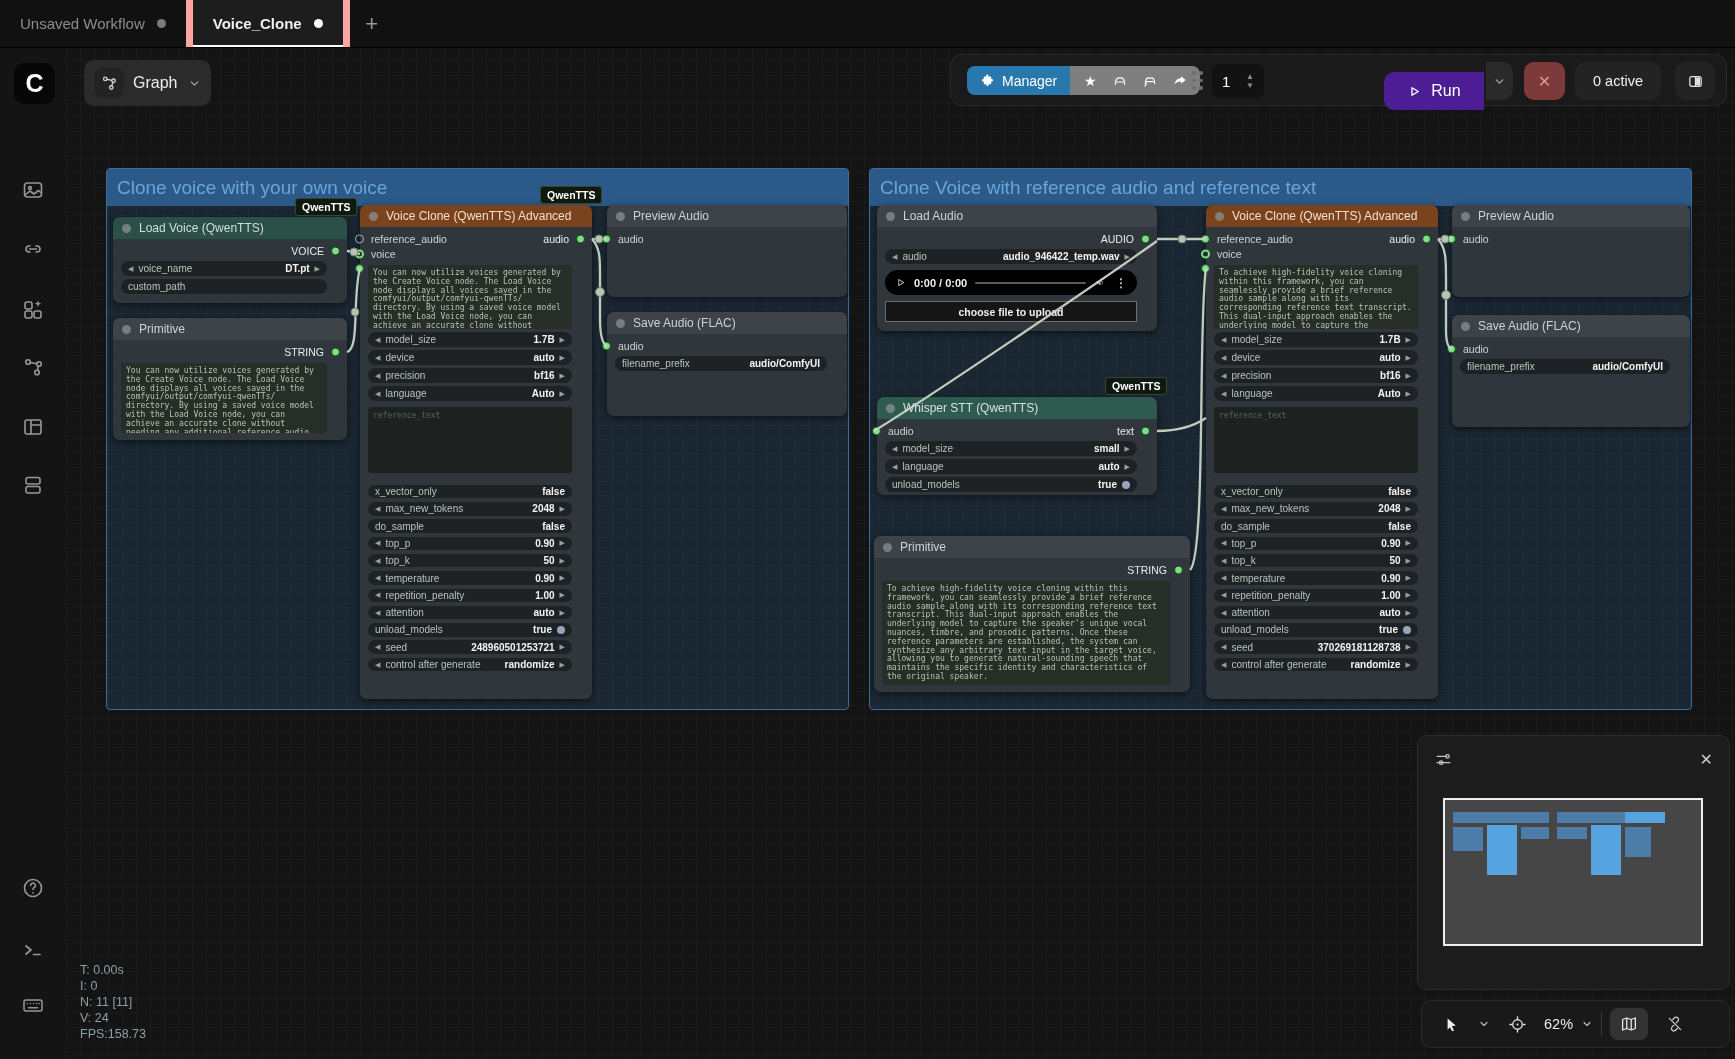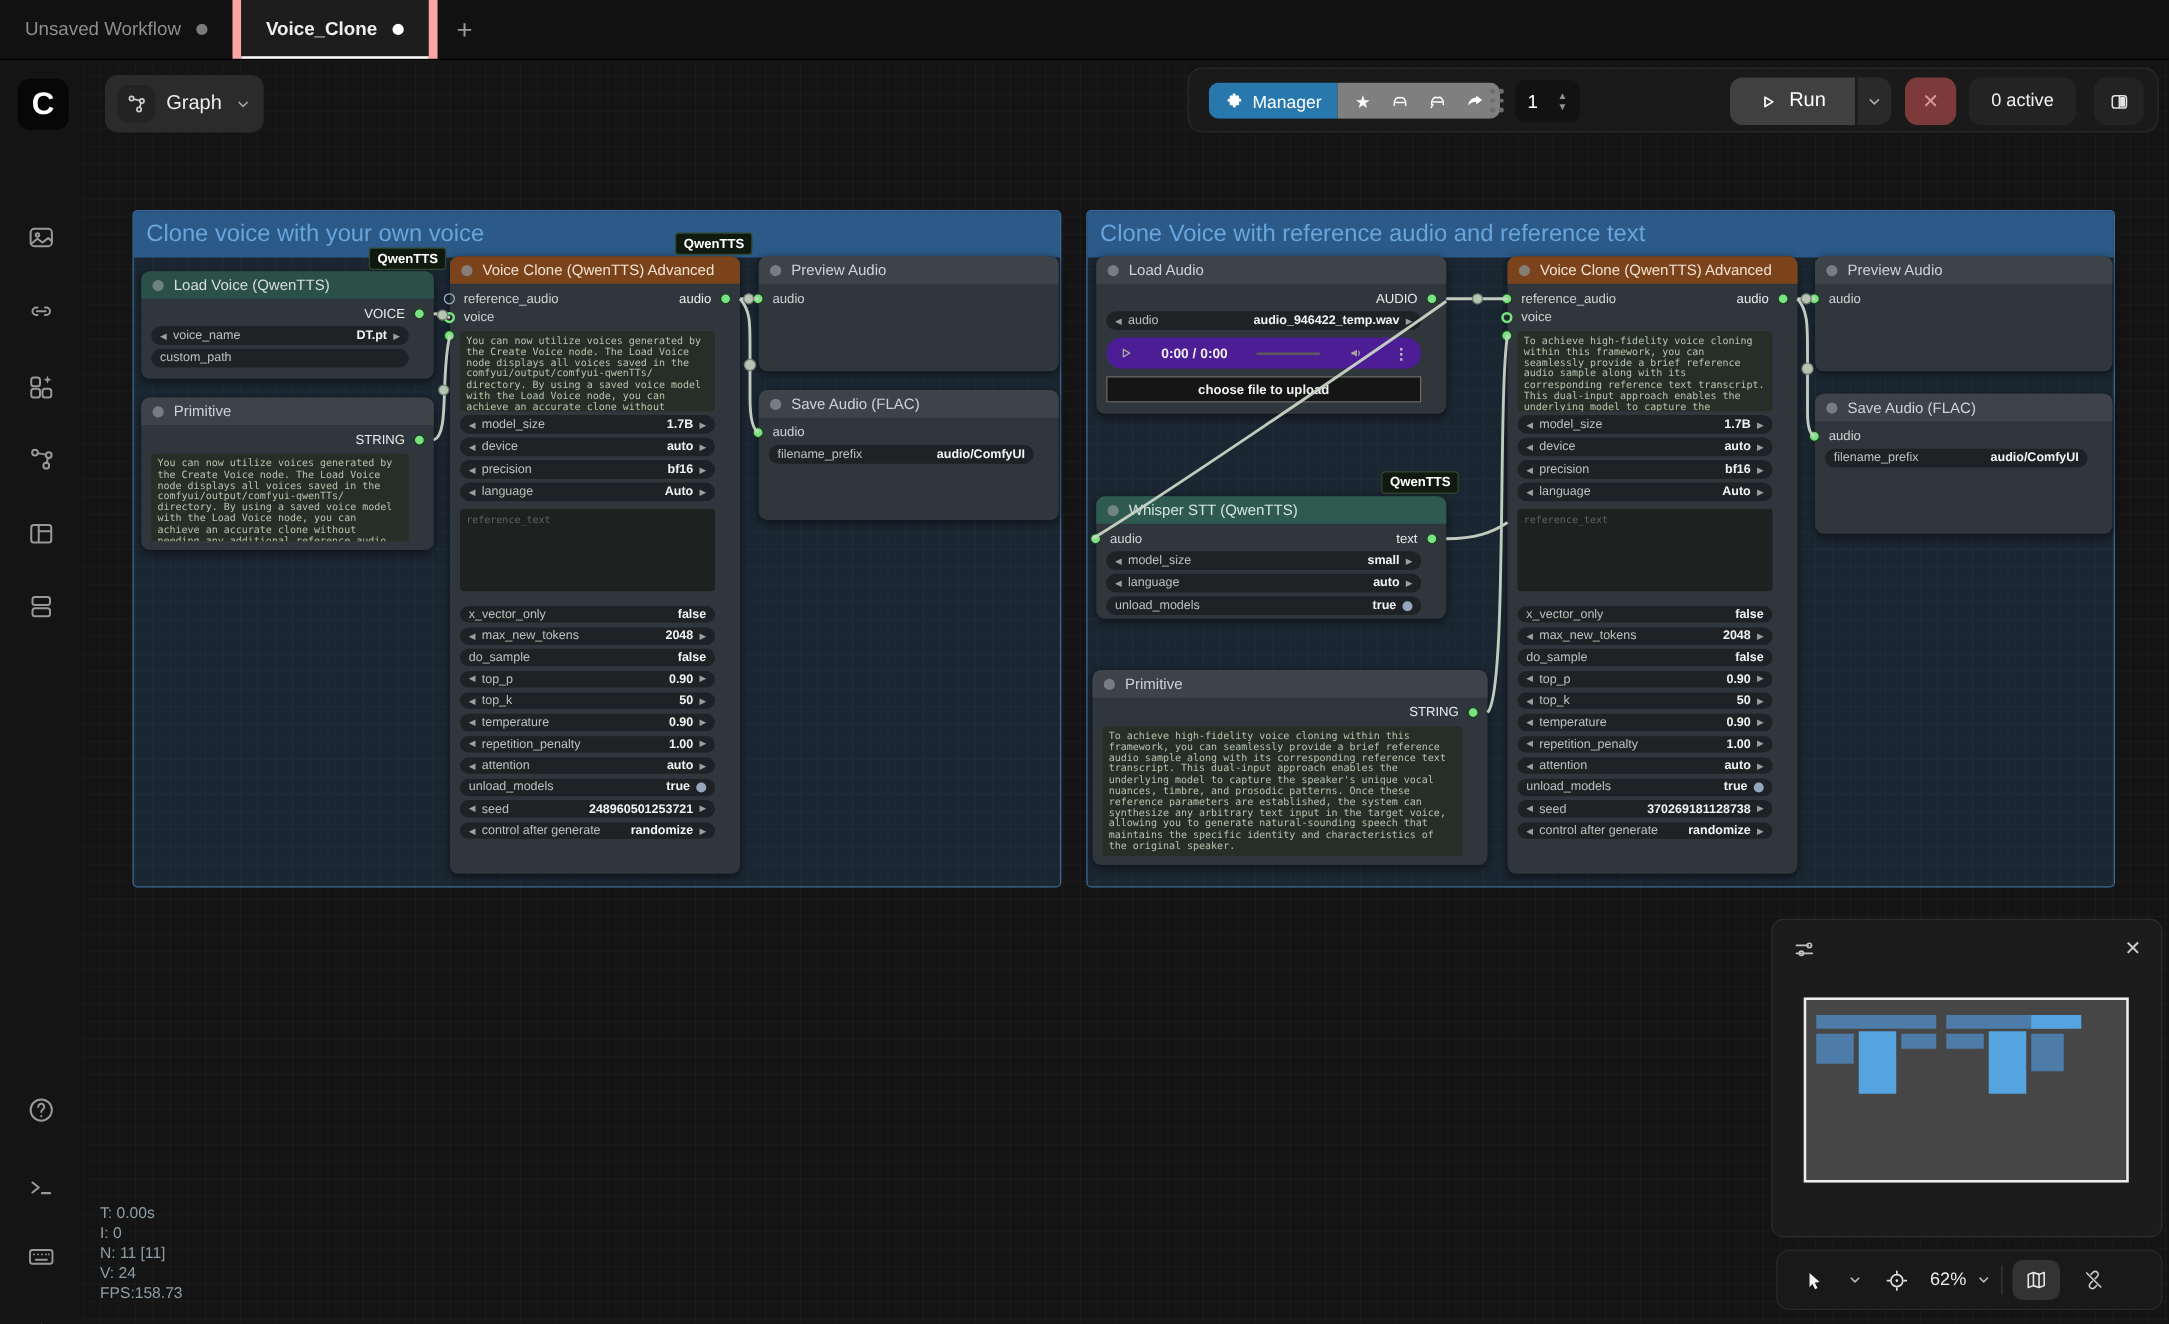--- a/index.html
+++ b/index.html
@@ -33,21 +33,21 @@
         border-radius:12px;box-sizing:border-box;z-index:21;}
   .seg{position:absolute;left:16px;top:11px;height:29px;display:flex;border-radius:8px;overflow:hidden;}
   .seg .mgr{background:#2878ae;display:flex;align-items:center;gap:7px;padding:0 13px;color:#fff;font-size:14px;}
   .seg .icons{background:#7f7f7f;display:flex;align-items:center;padding:0 5px;}
   .tbicon{width:30px;height:29px;display:flex;align-items:center;justify-content:center;color:#fff;font-size:14px;}
   .dots6{position:absolute;left:241px;top:16px;width:12px;height:20px;display:grid;grid-template-columns:4px 4px;gap:3px;}
   .dots6 i{width:3.5px;height:3.5px;border-radius:50%;background:#6d6d6d;}
   .batch{position:absolute;left:261px;top:9px;width:52px;height:34px;background:#121212;border-radius:8px;display:flex;align-items:center;padding:0 10px;box-sizing:border-box;}
   .batch .num{font-size:15px;color:#fff;}
   .batch .spin{margin-left:auto;display:flex;flex-direction:column;gap:1px;color:#8f8f8f;font-size:8px;line-height:8px;}
-  .runbtn{position:absolute;left:433px;top:7px;width:100px;height:38px;background:#404040;border-radius:10px 0 0 10px;
+  .runbtn{position:absolute;left:433px;top:17px;width:100px;height:38px;background:#4c1d95;border-radius:10px 0 0 10px;
         display:flex;align-items:center;justify-content:center;gap:9px;color:#fff;font-size:16px;}
   .runmore{position:absolute;left:535px;top:7px;width:27px;height:38px;background:#2a2a2a;border-radius:0 10px 10px 0;display:flex;align-items:center;justify-content:center;color:#a8a8a8;}
   .clearbtn{position:absolute;left:573px;top:7px;width:41px;height:38px;background:#7c3a3a;border-radius:10px;display:flex;align-items:center;justify-content:center;color:#dc9a9a;font-size:16px;}
   .activebtn{position:absolute;left:624px;top:7px;width:86px;height:38px;background:#232323;border-radius:10px;display:flex;align-items:center;justify-content:center;color:#f2f2f2;font-size:14.5px;}
   .panelbtn{position:absolute;left:724px;top:7px;width:40px;height:38px;background:#232323;border-radius:10px;display:flex;align-items:center;justify-content:center;color:#e2e2e2;}
   
   .group{position:absolute;background:rgba(42,82,120,.30);border:1px solid #3c6c9c;border-radius:4px;z-index:1;}
   .gtitle{height:37px;background:#2b5a89;display:flex;align-items:center;padding:0 10px;font-size:19px;color:#69a5da;}
   
   .badge{position:absolute;height:16px;padding:0 6px;background:#0f1910;border:1px solid #30492e;border-radius:3px;
@@ -75,21 +75,21 @@
   .pill .val{margin-left:auto;color:#f3f3f3;font-weight:bold;white-space:nowrap;}
   .pill .arr{color:#99a19f;font-size:7px;}
   .knob{width:8px;height:8px;border-radius:50%;background:#93a6bd;flex:none;}
   .textbox{background:#262e27;border-radius:3px;margin-top:4px;padding:4px 5px;font-family:"DejaVu Sans Mono",monospace;
         font-size:8px;line-height:8.8px;color:#b4c6ae;overflow:hidden;box-sizing:border-box;}
   .ta{background:#1d211f;border-radius:3px;margin-top:6px;padding:4px 5px;font-family:"DejaVu Sans Mono",monospace;
         font-size:8px;color:#5b655d;box-sizing:border-box;}
   .params{margin-top:8px;display:flex;flex-direction:column;}
   .params .pill{height:13.5px;margin-top:3.8px;}
   
-  .player{height:25px;background:#4c1d95;border-radius:13px;margin-top:6px;display:flex;align-items:center;gap:23px;padding:0 10px;color:#bdbdbd;}
+  .player{height:25px;background:#000000;border-radius:13px;margin-top:6px;display:flex;align-items:center;gap:8px;padding:0 10px;color:#bdbdbd;}
   .player .time{font-size:11px;font-weight:bold;color:#efefef;}
   .player .track{flex:1;height:2px;background:#5b5b5b;border-radius:1px;}
   .uploadbtn{height:19px;border:1px solid #6f6f6f;background:#151515;margin-top:6px;display:flex;align-items:center;justify-content:center;
         color:#f0f0f0;font-size:10.5px;font-weight:bold;}
   
   .wires{position:absolute;left:0;top:0;width:1735px;height:1059px;z-index:5;pointer-events:none;}
   
   .stats{position:absolute;left:80px;top:962px;font-size:12.5px;line-height:16px;color:#8d9fa6;z-index:6;}
   
   .mmpanel{position:absolute;left:1417px;top:735px;width:313px;height:255px;background:#1c1c1c;border:1px solid #2c2c2c;

